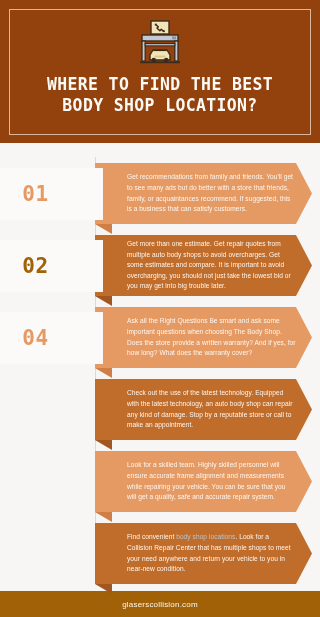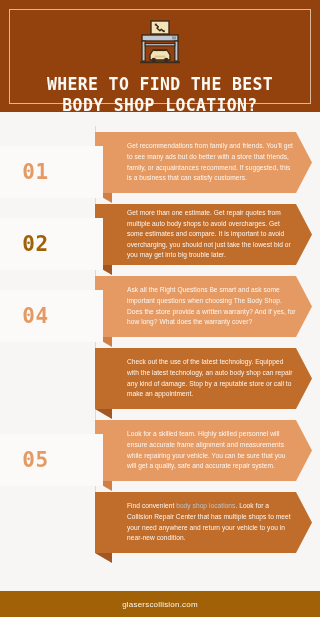--- a/index.html
+++ b/index.html
@@ -9,21 +9,21 @@
     height: 617px;
     background: #f7f6f4;
     font-family: "Liberation Sans", sans-serif;
     overflow: hidden;
     position: relative;
   }
 
   
   .header {
     background: #94420d;
-    height: 112px;
+    height: 143px;
     position: relative;
     padding: 10px;
   }
   .header-frame {
     position: absolute;
     left: 9px; top: 9px; right: 9px; bottom: 8px;
     border: 1px solid #d8b79a;
     pointer-events: none;
   }
   .header-inner {
@@ -75,21 +75,21 @@
   .step {
     position: relative;
     height: 70px;
     margin-bottom: 2px;
   }
 
   
   .num-card {
     position: absolute;
     left: 0;
-    top: 14px;
+    top: 5px;
     width: 103px;
     height: 52px;
     background: #fbfaf8;
     display: flex;
     align-items: center;
     justify-content: center;
     z-index: 3;
   }
   .num {
     font-family: "DejaVu Sans Mono", monospace;
@@ -233,23 +233,20 @@
   </div>
 
   <div class="step dark">
     <div class="fold"></div>
     <div class="band">
       <div class="band-text">Check out the use of the latest technology. Equipped with the latest technology, an auto body shop can repair any kind of damage. Stop by a reputable store or call to make an appointment.</div>
     </div>
   </div>
 
   <div class="step light">
-    <div class="num-card">
-      <span class="num">05</span>
-    </div>
     <div class="fold"></div>
     <div class="band">
       <div class="band-text">Look for a skilled team. Highly skilled personnel will ensure accurate frame alignment and measurements while repairing your vehicle. You can be sure that you will get a quality, safe and accurate repair system.</div>
     </div>
   </div>
 
   <div class="step dark">
     <div class="fold"></div>
     <div class="band">
       <div class="band-text">

